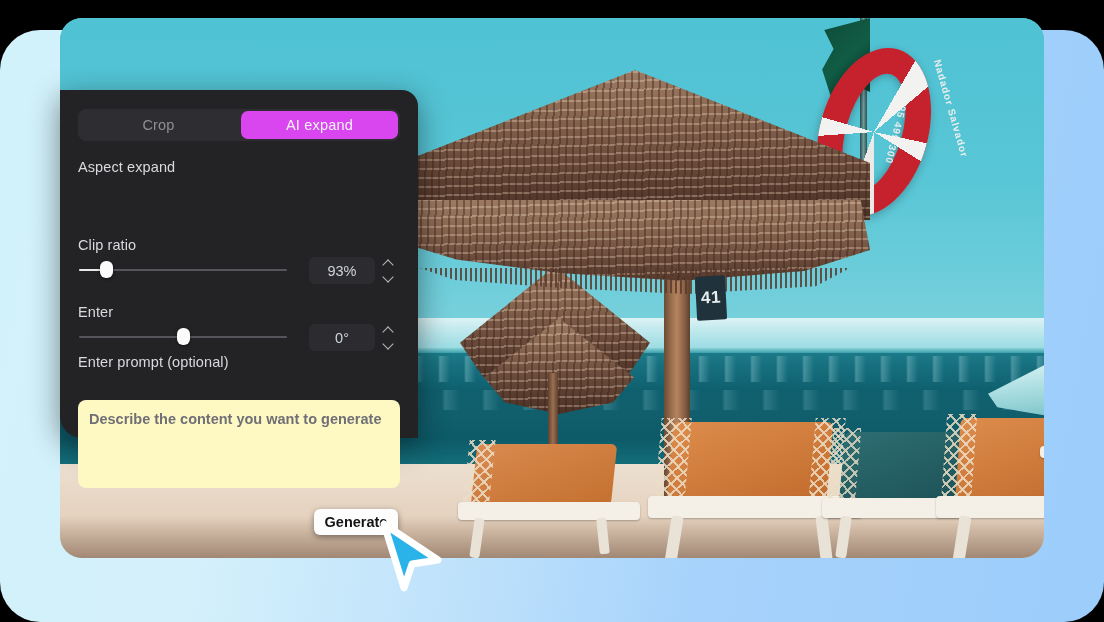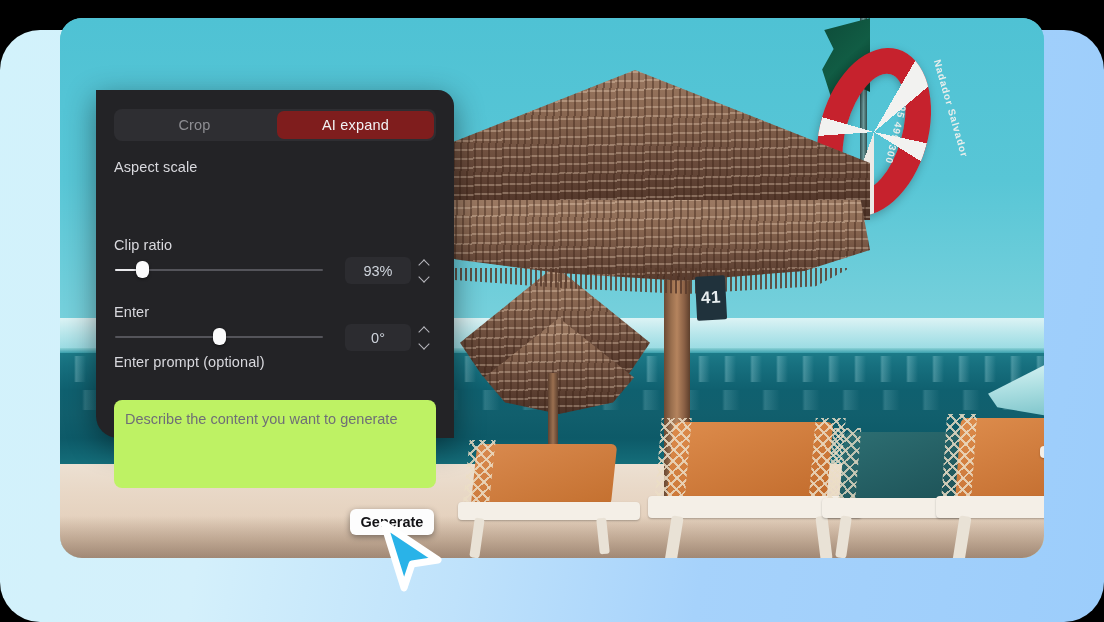--- a/index.html
+++ b/index.html
@@ -145,32 +145,31 @@
     background:repeating-linear-gradient(45deg,rgba(236,222,198,.9) 0 2px,rgba(0,0,0,0) 2px 8px),
                repeating-linear-gradient(-45deg,rgba(236,222,198,.9) 0 2px,rgba(0,0,0,0) 2px 8px);}
 
   
   .panel{
     position:absolute;left:60px;top:90px;width:358px;height:348px;
     background:#232326;
     border-top-right-radius:16px;
     border-bottom-left-radius:22px;
     box-shadow:0 8px 30px rgba(0,0,0,.45);
-    margin-left:36px;
   }
   .tabs{
     position:absolute;left:18px;top:19px;width:322px;height:32px;
     background:#2e2e32;border-radius:8px;display:flex;padding:0;box-sizing:border-box;
   }
   .tab{
     flex:1;display:flex;align-items:center;justify-content:center;
     font-size:14.5px;color:#8e8e93;border-radius:7px;margin:2px;cursor:pointer;
     letter-spacing:.2px;
   }
-  .tab.active{background:#7f1d1d;color:#f2f2f4;}
+  .tab.active{background:#d946ef;color:#f2f2f4;}
 
   .lbl{position:absolute;color:#d9d9de;font-size:14.5px;letter-spacing:.1px;}
 
   .select{
     position:absolute;left:18px;top:97px;width:322px;height:33px;
     background:#2c2c30;border-radius:7px;color:#f0f0f2;
     font-size:15px;font-weight:700;display:flex;align-items:center;
     padding:0 12px;box-sizing:border-box;cursor:pointer;
   }
   .chev{position:absolute;right:12px;top:12px;width:9px;height:9px;
@@ -189,22 +188,22 @@
     cursor:text;
   }
   .spin{position:absolute;width:15px;height:27px;display:flex;flex-direction:column;
     align-items:center;justify-content:center;gap:4px;cursor:pointer;}
   .spin i{display:block;width:7px;height:7px;border-left:1.5px solid #b7b7bd;border-top:1.5px solid #b7b7bd;}
   .spin i.up{transform:rotate(45deg);}
   .spin i.dn{transform:rotate(225deg);}
 
   .textarea{
     position:absolute;left:18px;top:310px;width:322px;height:88px;
-    background:#bef264;border-radius:8px;color:#6f6f76;font-size:14.5px;
-    padding:10px 11px;box-sizing:border-box;cursor:text;line-height:1.35;
+    background:#fef9c3;border-radius:8px;color:#6f6f76;font-size:14.5px;
+    padding:10px 11px;box-sizing:border-box;cursor:text;line-height:1.35;font-weight:bold;
   }
 
   .genbtn{
     position:absolute;left:254px;top:419px;width:84px;height:26px;
     background:#fdfdfd;border-radius:6px;color:#131316;
     font:700 14.5px "Liberation Sans",sans-serif;
     display:flex;align-items:center;justify-content:center;cursor:pointer;
     box-shadow:0 2px 6px rgba(0,0,0,.4);
   }
 
@@ -292,21 +291,21 @@
     </div>
   </div>
 
   <div class="panel">
 
     <div class="tabs">
       <div class="tab">Crop</div>
       <div class="tab active">AI expand</div>
     </div>
 
-    <div class="lbl" style="left:18px;top:69px;">Aspect scale</div>
+    <div class="lbl" style="left:18px;top:69px;">Aspect expand</div>
 
 
     <div class="lbl" style="left:18px;top:147px;">Clip ratio</div>
     <div class="slider" style="left:19px;top:173px;width:208px;">
       <div class="track"></div>
       <div class="track-fill" style="width:28px;"></div>
       <div class="thumb" style="left:21px;"></div>
     </div>
     <div class="numbox" style="left:249px;top:167px;">93%</div>
     <div class="spin" style="left:320px;top:167px;">

